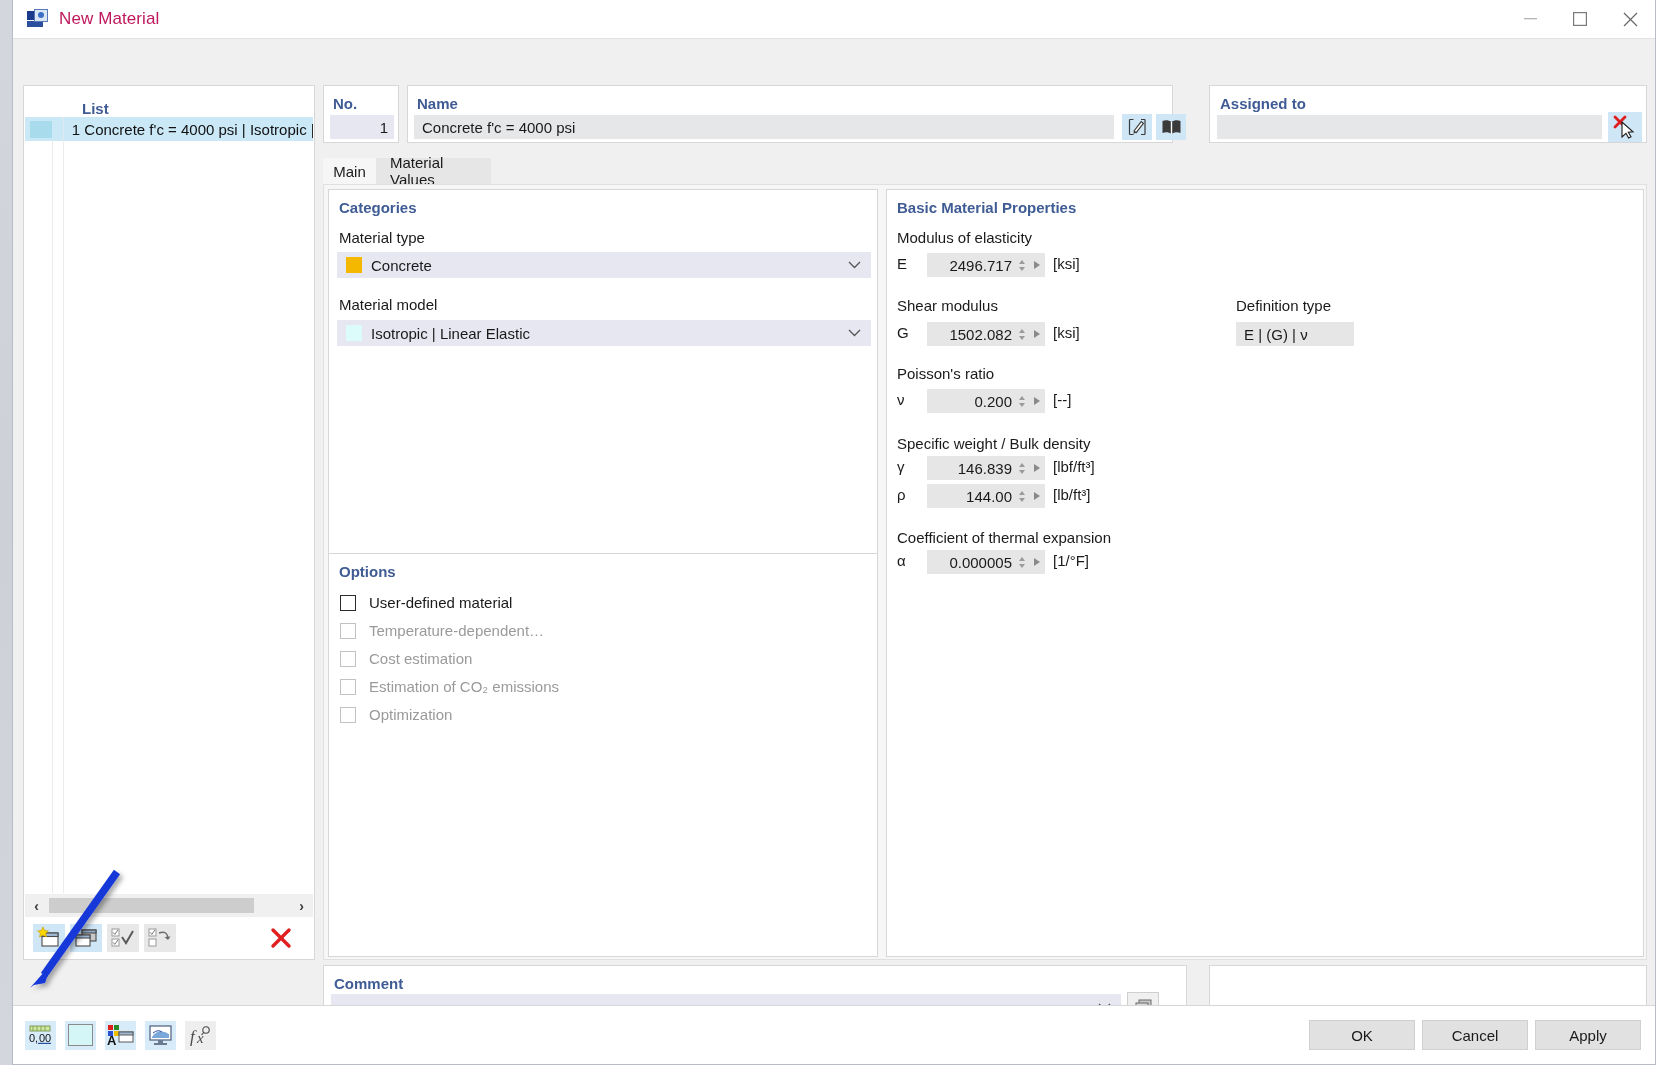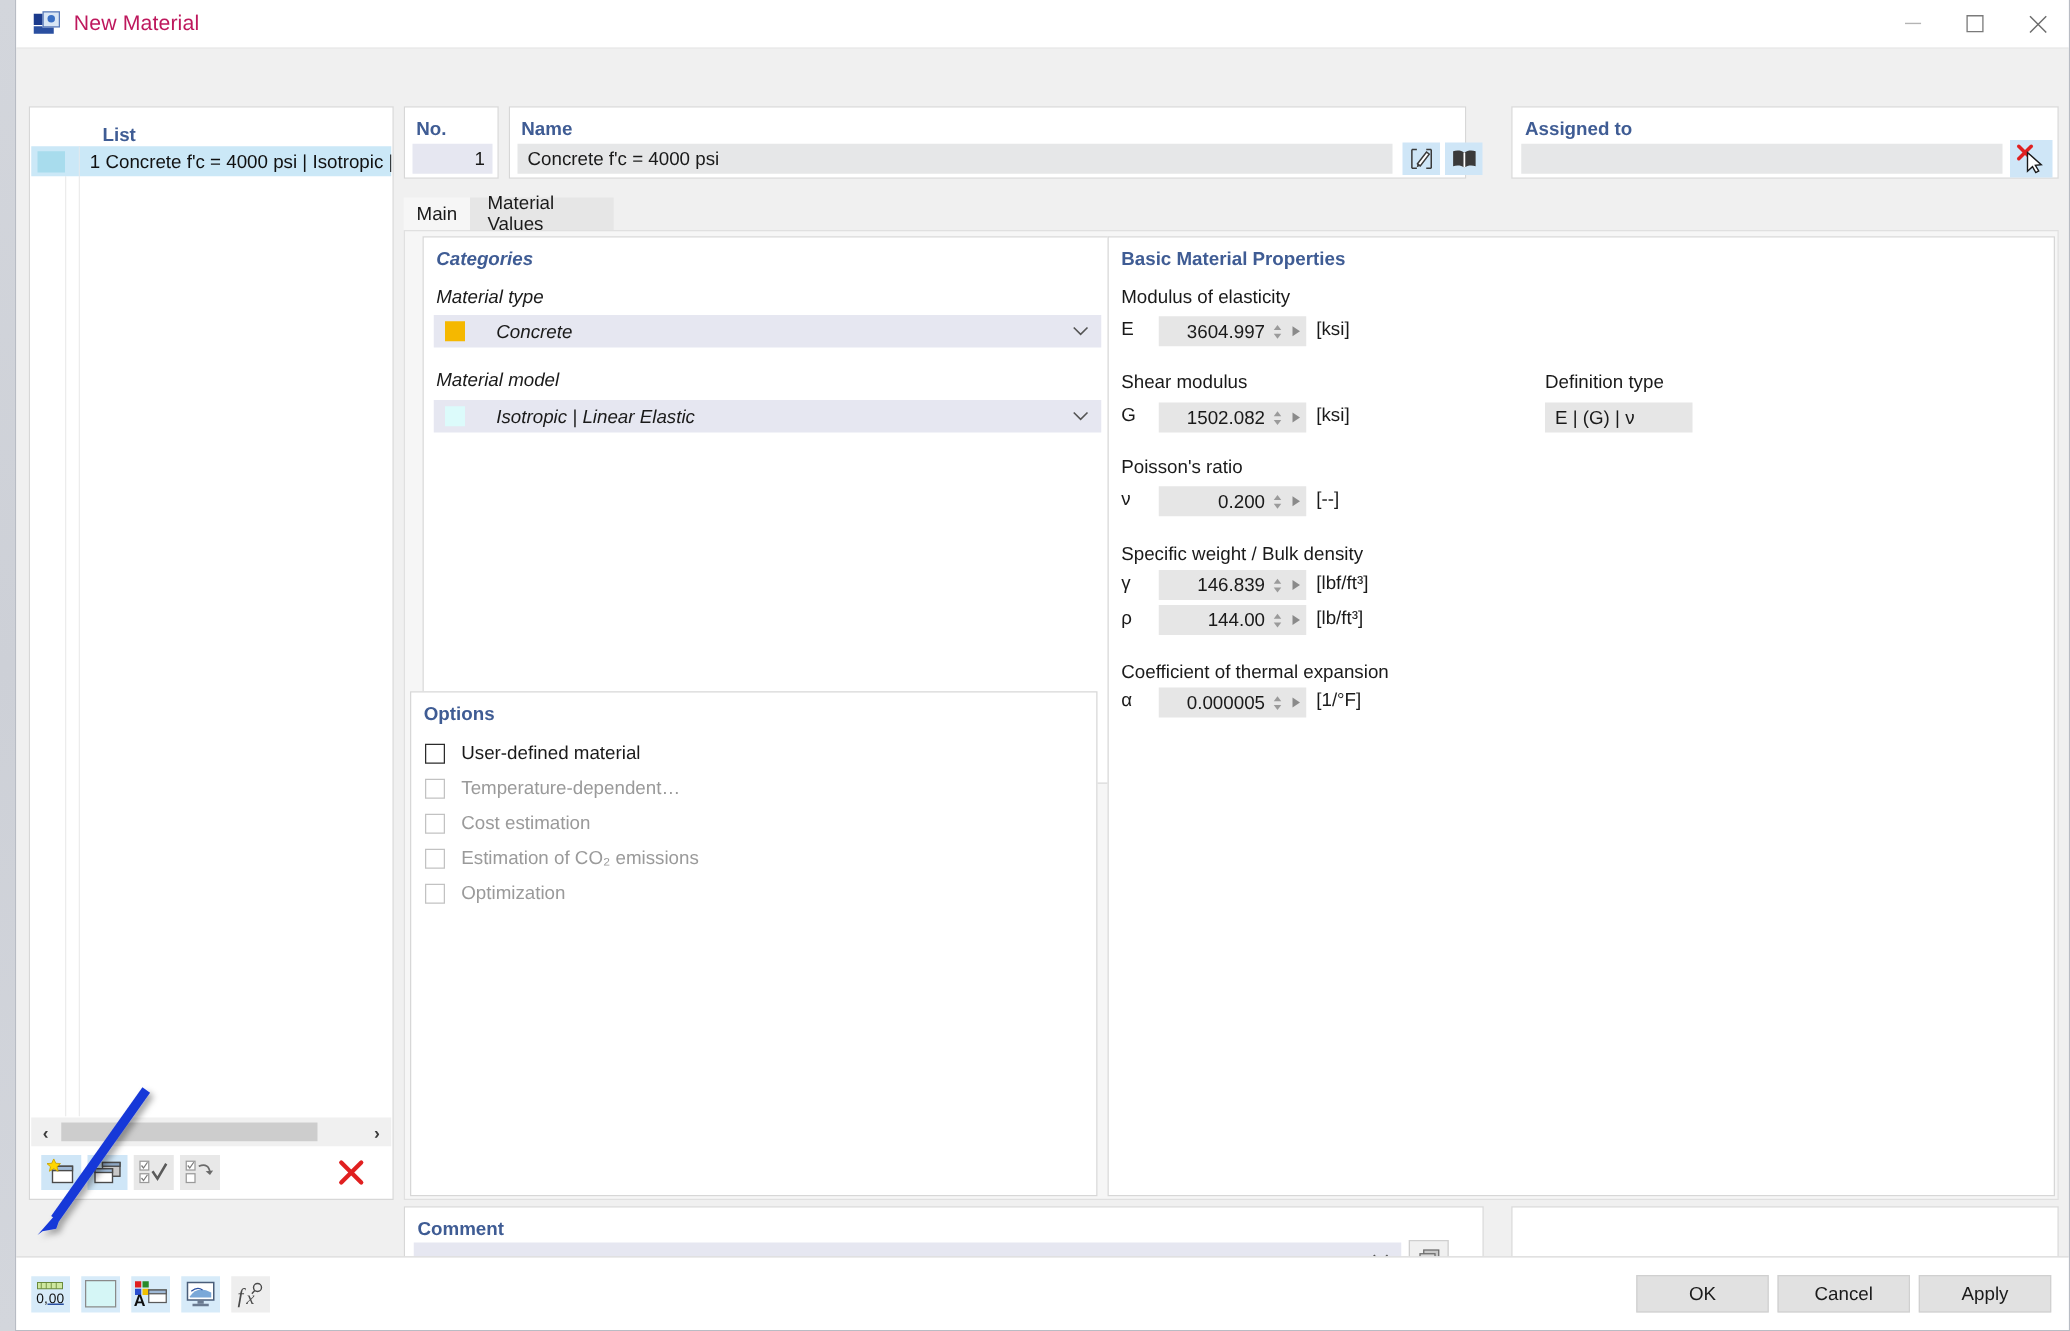--- a/index.html
+++ b/index.html
@@ -153,29 +153,29 @@
   .tab.active { background:#f6f6f6; }
   .tab.inactive { background:#e6e6e6; }
 
   
   #content-frame {
     position:absolute; left:310px; top:145px; width:1324px; height:776px;
     background:#f6f6f6; border:1px solid #e0e0e0;
   }
 
   
-  #cat-group { left:14px; top:4px; width:550px; height:438px;font-style:italic; }
+  #cat-group { left:4px; top:4px; width:550px; height:438px; }
   #cat-group .group-title { position:absolute; left:10px; top:9px; }
   .field-label { position:absolute; font-size:15px; color:#1a1a1a; }
   .combo {
     position:absolute; height:26px; background:#e6e7f1;
     display:flex; align-items:center; border:none;
   }
   .combo .cswatch { width:16px; height:16px; margin-left:9px; flex:none; }
-  .combo .ctext { margin-left:25px; font-size:15px; color:#1a1a1a; }
+  .combo .ctext { margin-left:9px; font-size:15px; color:#1a1a1a; }
   .combo .carrow {
     margin-left:auto; margin-right:10px; color:#555; font-size:12px;
   }
 
   
   #opt-group { left:4px; top:368px; width:550px; height:404px; }
   #opt-group .group-title { position:absolute; left:10px; top:9px; }
   .chk-row { position:absolute; display:flex; align-items:center; }
   .chk {
     width:16px; height:16px; background:#fff; border:1.6px solid #2b2b2b; flex:none;
@@ -448,21 +448,21 @@
           <div class="chk-label disabled">Optimization</div>
         </div>
       </div>
 
       <div class="group" id="bmp-group">
         <div class="group-title">Basic Material Properties</div>
 
         <div class="field-label" style="left:10px; top:39px;">Modulus of elasticity</div>
         <div class="sym" style="left:10px; top:65px;">E</div>
         <div class="spin" style="left:40px; top:63px; width:118px;">
-          <div class="sval">3604.997</div>
+          <div class="sval">2496.717</div>
           <div class="updown">
               <i class="up"></i>
               <i class="down"></i>
             </div>
           <div class="play">
               <i></i>
             </div>
         </div>
         <div class="unit" style="left:166px; top:65px;">[ksi]</div>
 

